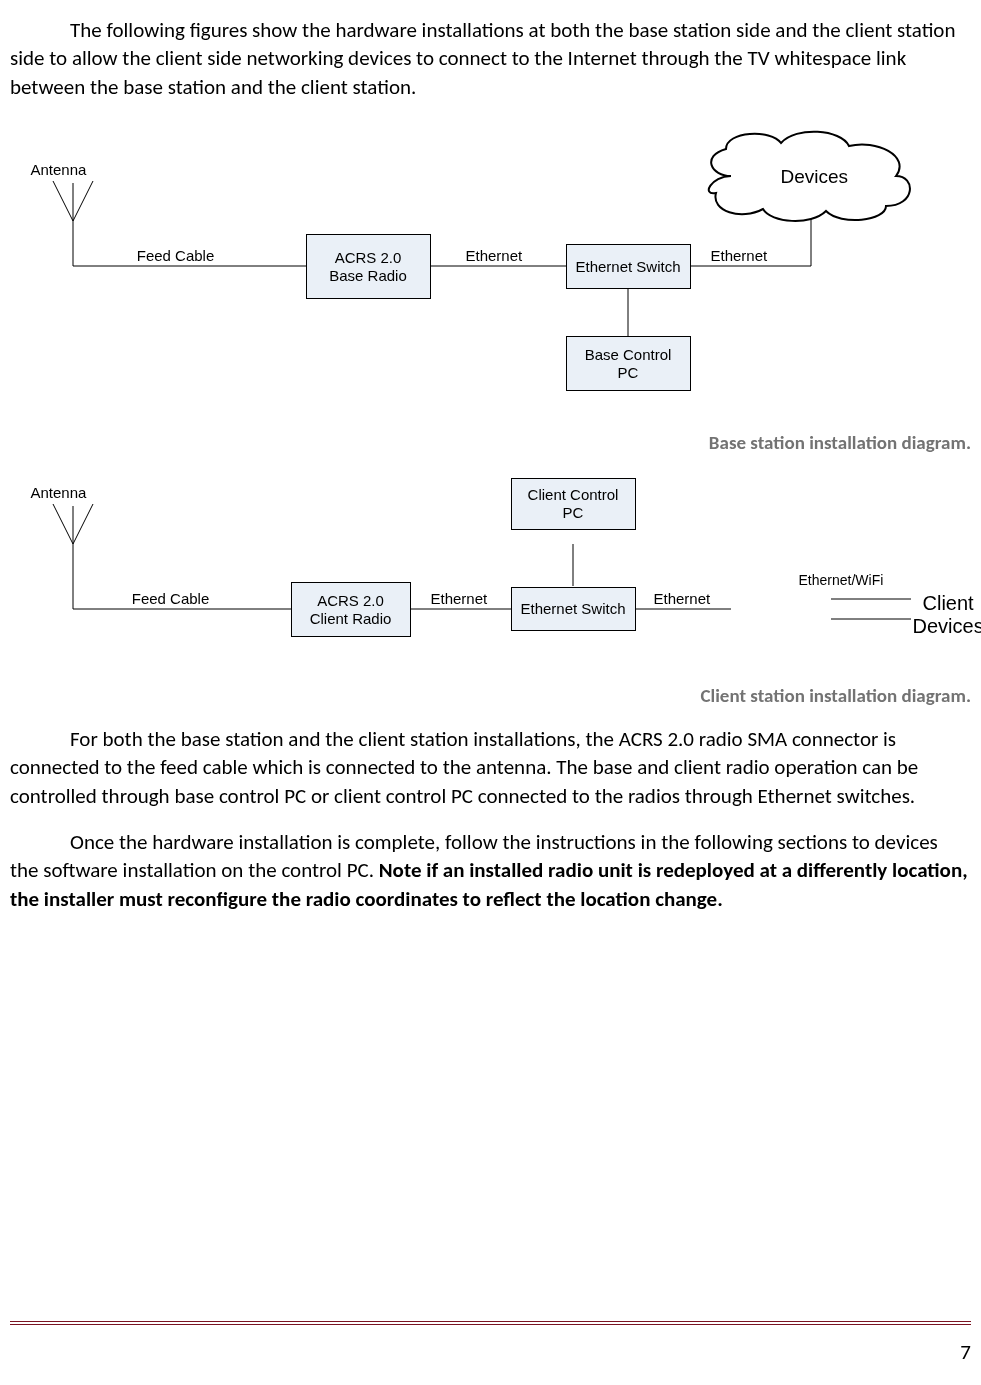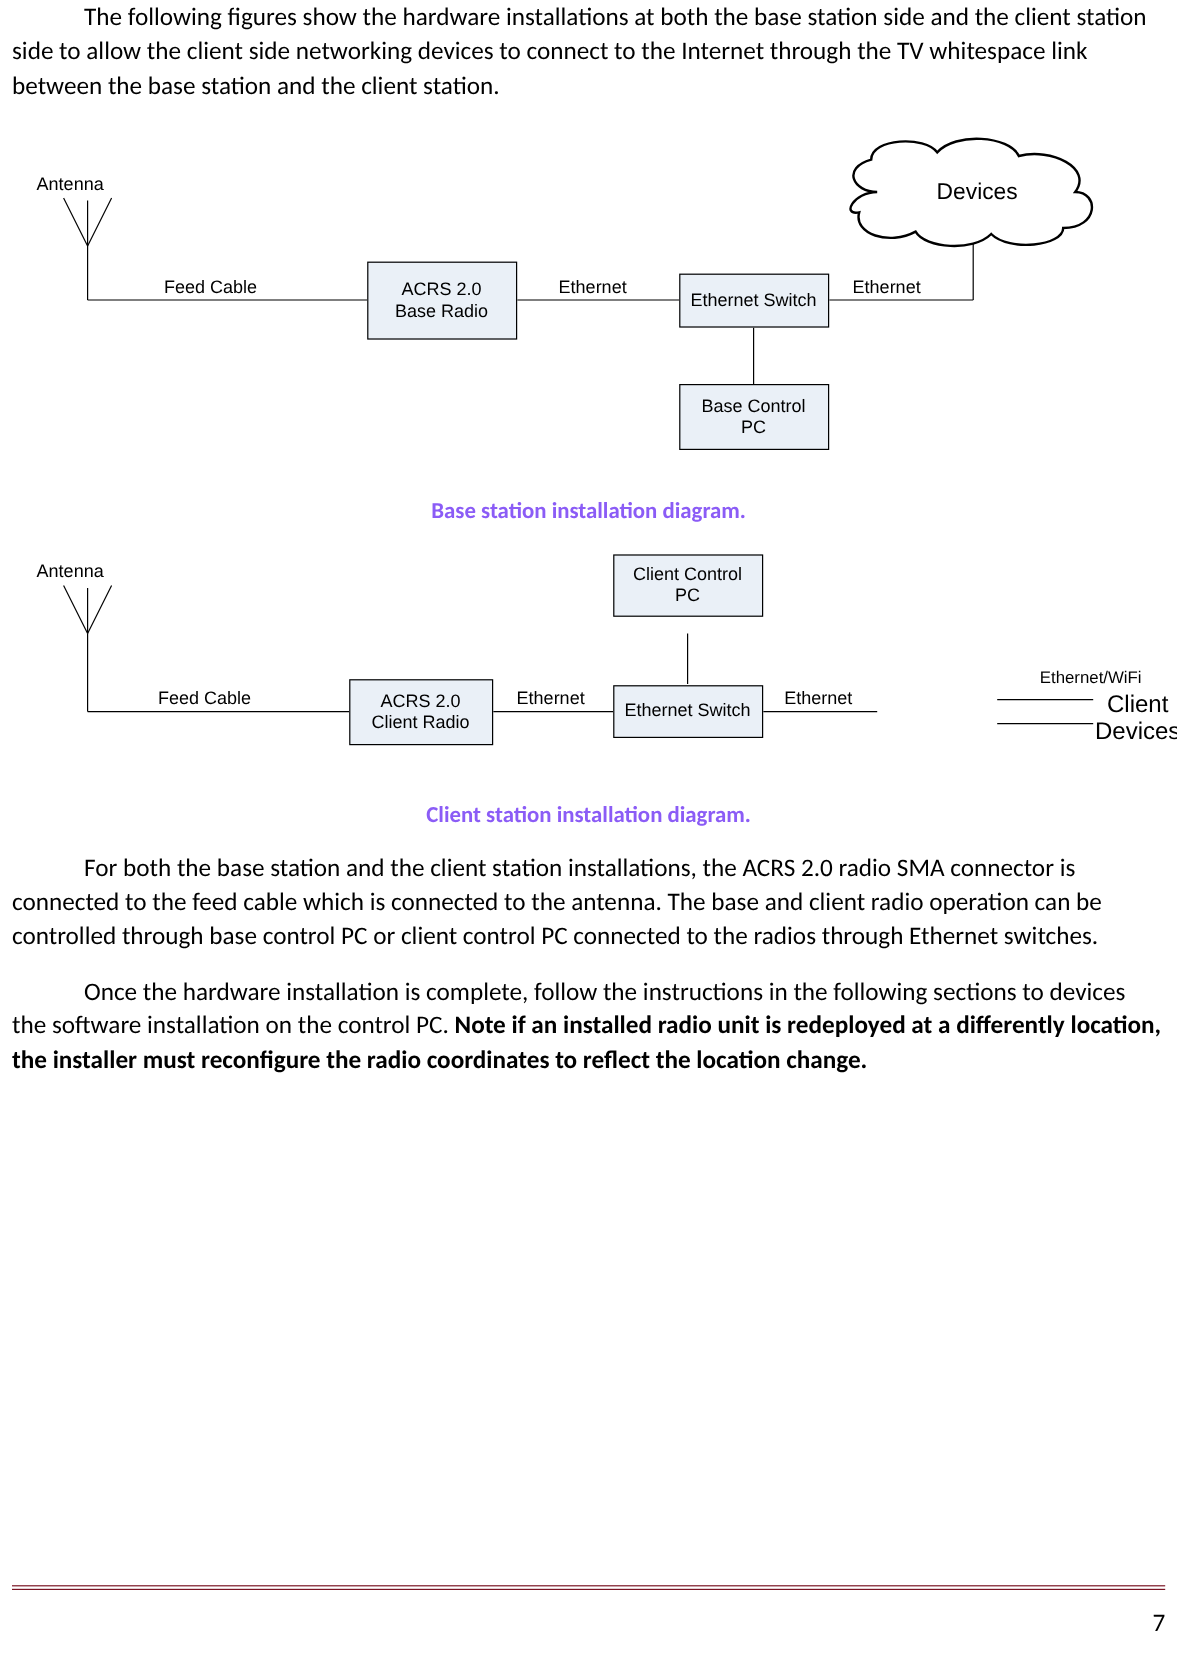--- a/index.html
+++ b/index.html
@@ -8,21 +8,21 @@
     background: #ffffff;
     font-family: Calibri, "Segoe UI", Arial, sans-serif;
     color: #000;
   }
   .page {
     width: 981px;
     min-height: 1385px;
     margin: 0 auto;
     position: relative;
     box-sizing: border-box;
-    padding: 0 10px;
+    padding: 16px 10px;
   }
   .body-text {
     font-size: 21px;
     line-height: 1.35;
     margin: 0 0 18px 0;
   }
   .indent {
     text-indent: 60px;
   }
   .diagram {
@@ -49,22 +49,22 @@
     background: #eaf0f7;
   }
   .plain-label {
     position: absolute;
     font-family: Arial, sans-serif;
     font-size: 15px;
     text-align: center;
     line-height: 1.15;
   }
   .caption {
-    text-align: center;
-    color: #8b5cf6;
+    text-align: right;
+    color: #737373;
     font-weight: 700;
     font-size: 19px;
     margin: 10px 0 18px 0;
   }
   .bold {
     font-weight: 700;
   }
   .footer-rule {
     position: absolute;
     left: 10px;
@@ -160,21 +160,21 @@
       <line x1="820" y1="125" x2="900" y2="125" stroke="#000" stroke-width="1"></line>
       <line x1="820" y1="145" x2="900" y2="145" stroke="#000" stroke-width="1"></line>
 
       <line x1="562" y1="112" x2="562" y2="70" stroke="#000" stroke-width="1"></line>
     </svg>
 
     <div class="plain-label" style="left:20px; top:10px;">Antenna</div>
     <div class="plain-label" style="left:110px; top:116px; width:100px;">Feed Cable</div>
     <div class="plain-label" style="left:420px; top:116px;">Ethernet</div>
     <div class="plain-label" style="left:643px; top:116px;">Ethernet</div>
-    <div class="plain-label" style="left:856px; top:98px; font-size:14px;">Ethernet/WiFi</div>
+    <div class="plain-label" style="left:788px; top:98px; font-size:14px;">Ethernet/WiFi</div>
     <div class="plain-label" style="left:902px; top:118px; white-space:pre-line; font-size:20px;">Client
 Devices</div>
 
     <div class="node box" style="left:280px; top:108px; width:120px; height:55px; white-space:pre-line;">ACRS 2.0
 Client Radio</div>
     <div class="node box" style="left:500px; top:113px; width:125px; height:44px;">Ethernet Switch</div>
     <div class="node box" style="left:500px; top:4px; width:125px; height:52px; white-space:pre-line;">Client Control
 PC</div>
   </div>
 

